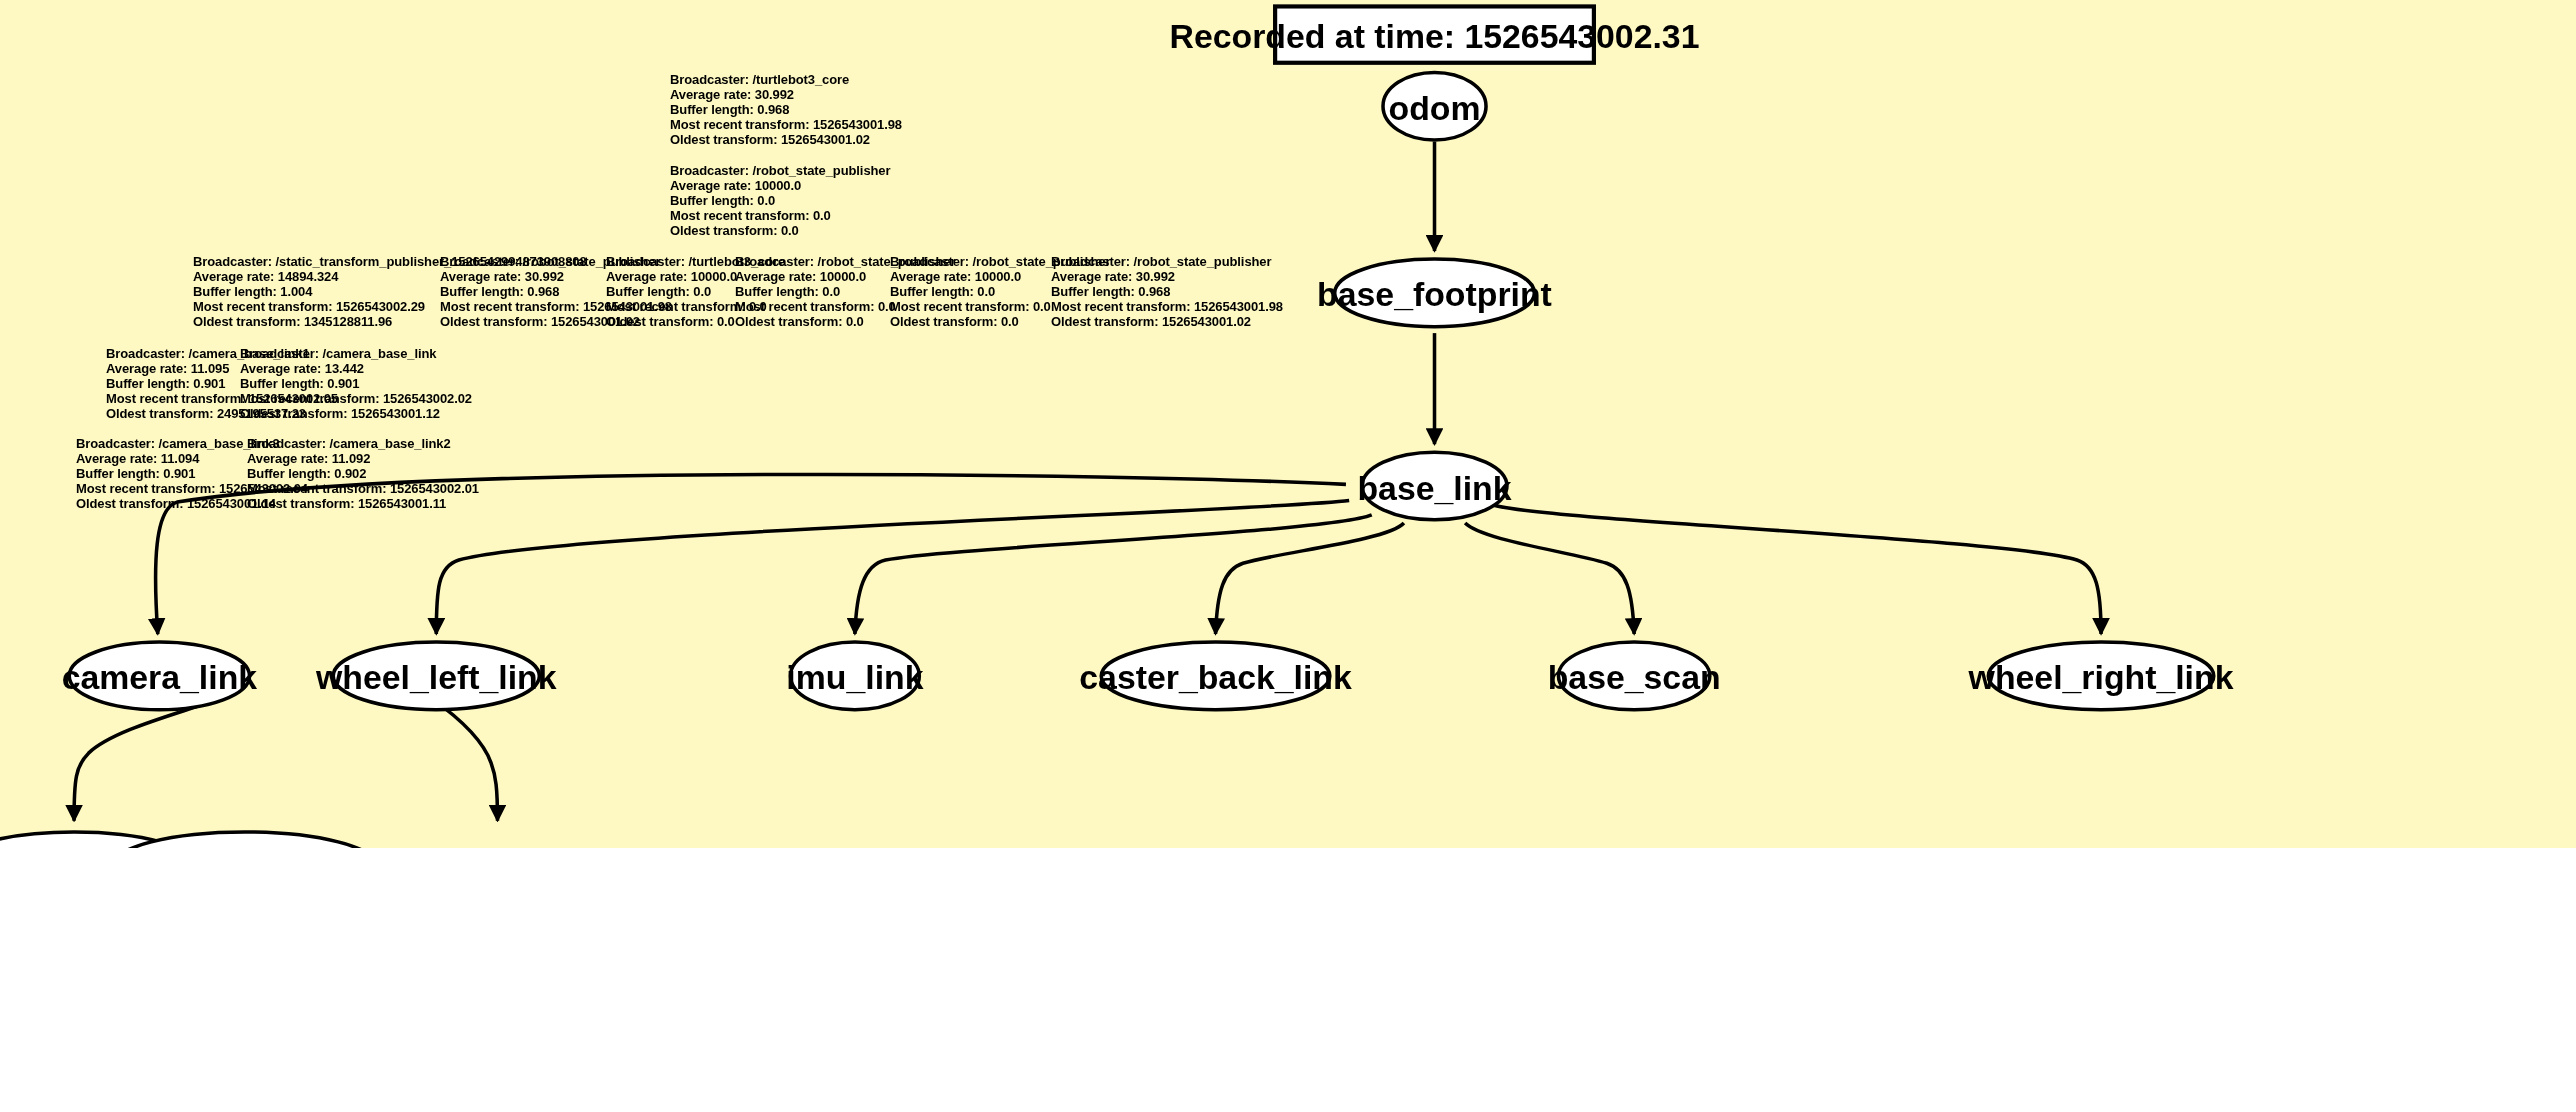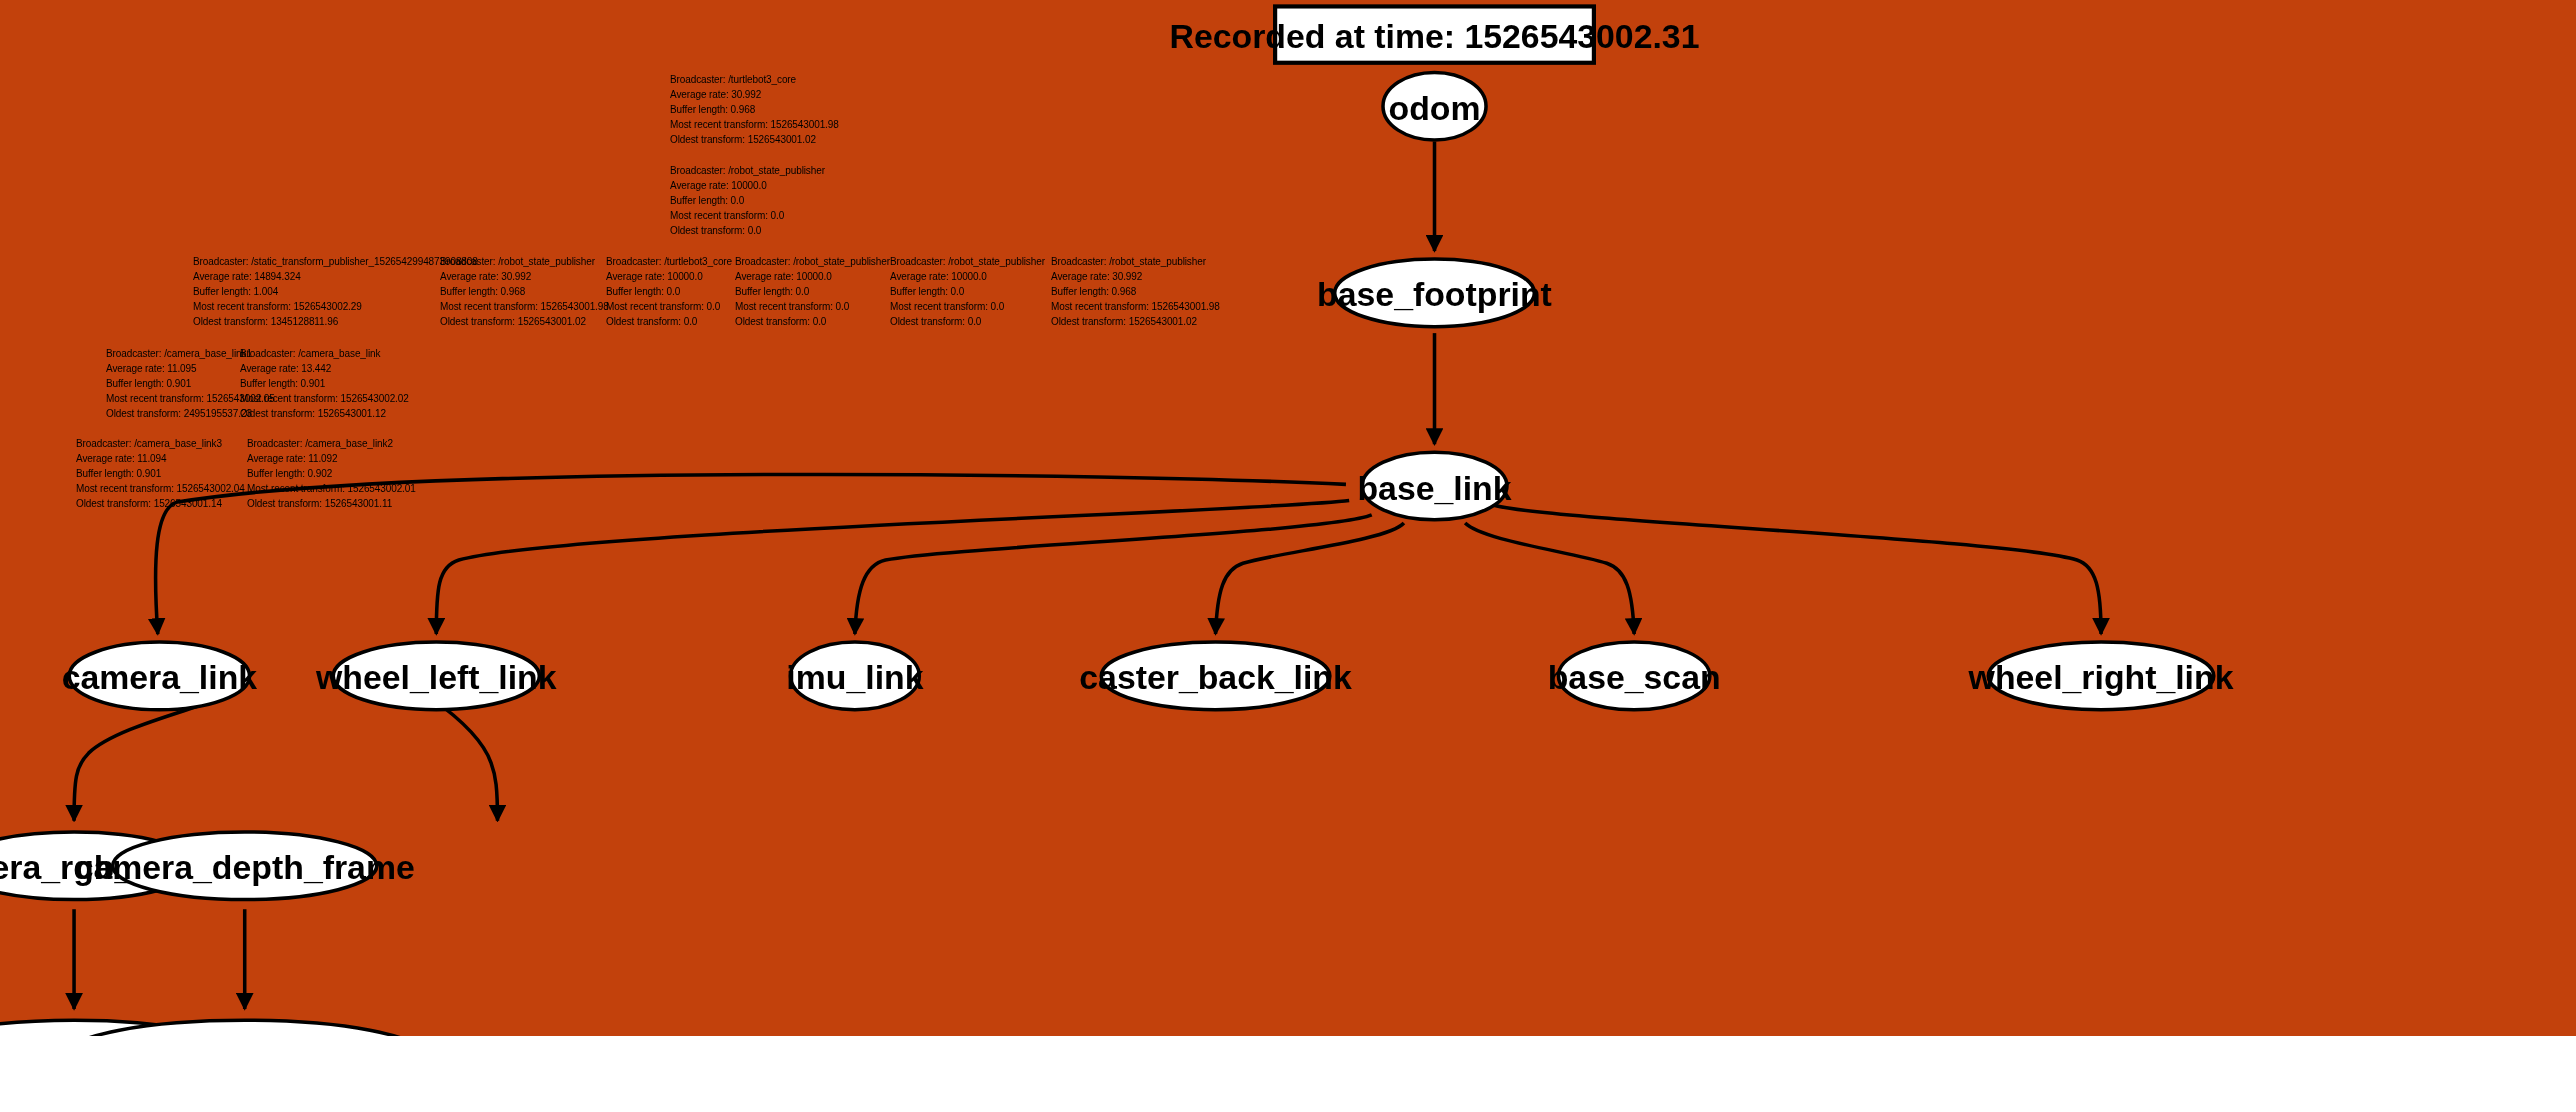--- a/index.html
+++ b/index.html
@@ -6,22 +6,22 @@
     margin: 0;
     padding: 0;
     background: #ffffff;
   }
   body {
     font-family: "Liberation Sans", "DejaVu Sans", sans-serif;
   }
   #canvas {
     position: relative;
     width: 2576px;
-    height: 1036px;
-    background: #c2410c;
+    height: 848px;
+    background: #fef9c3;
     overflow: hidden;
   }
   #graph-svg {
     position: absolute;
     top: 0;
     left: 0;
     width: 2576px;
     height: 1112px;
   }
   .node-ellipse {
@@ -51,22 +51,22 @@
     dominant-baseline: central;
   }
   .edge-path {
     fill: none;
     stroke: #000000;
     stroke-width: 2.2;
   }
   .edge-label {
     position: absolute;
     font-family: "Liberation Sans", "DejaVu Sans", sans-serif;
-    font-size: 10px;
-    font-weight: normal;
+    font-size: 13px;
+    font-weight: bold;
     color: #000000;
     line-height: 15px;
     white-space: nowrap;
     letter-spacing: -0.1px;
   }
   .edge-label div {
     white-space: nowrap;
   }
 </style>
 </head>

